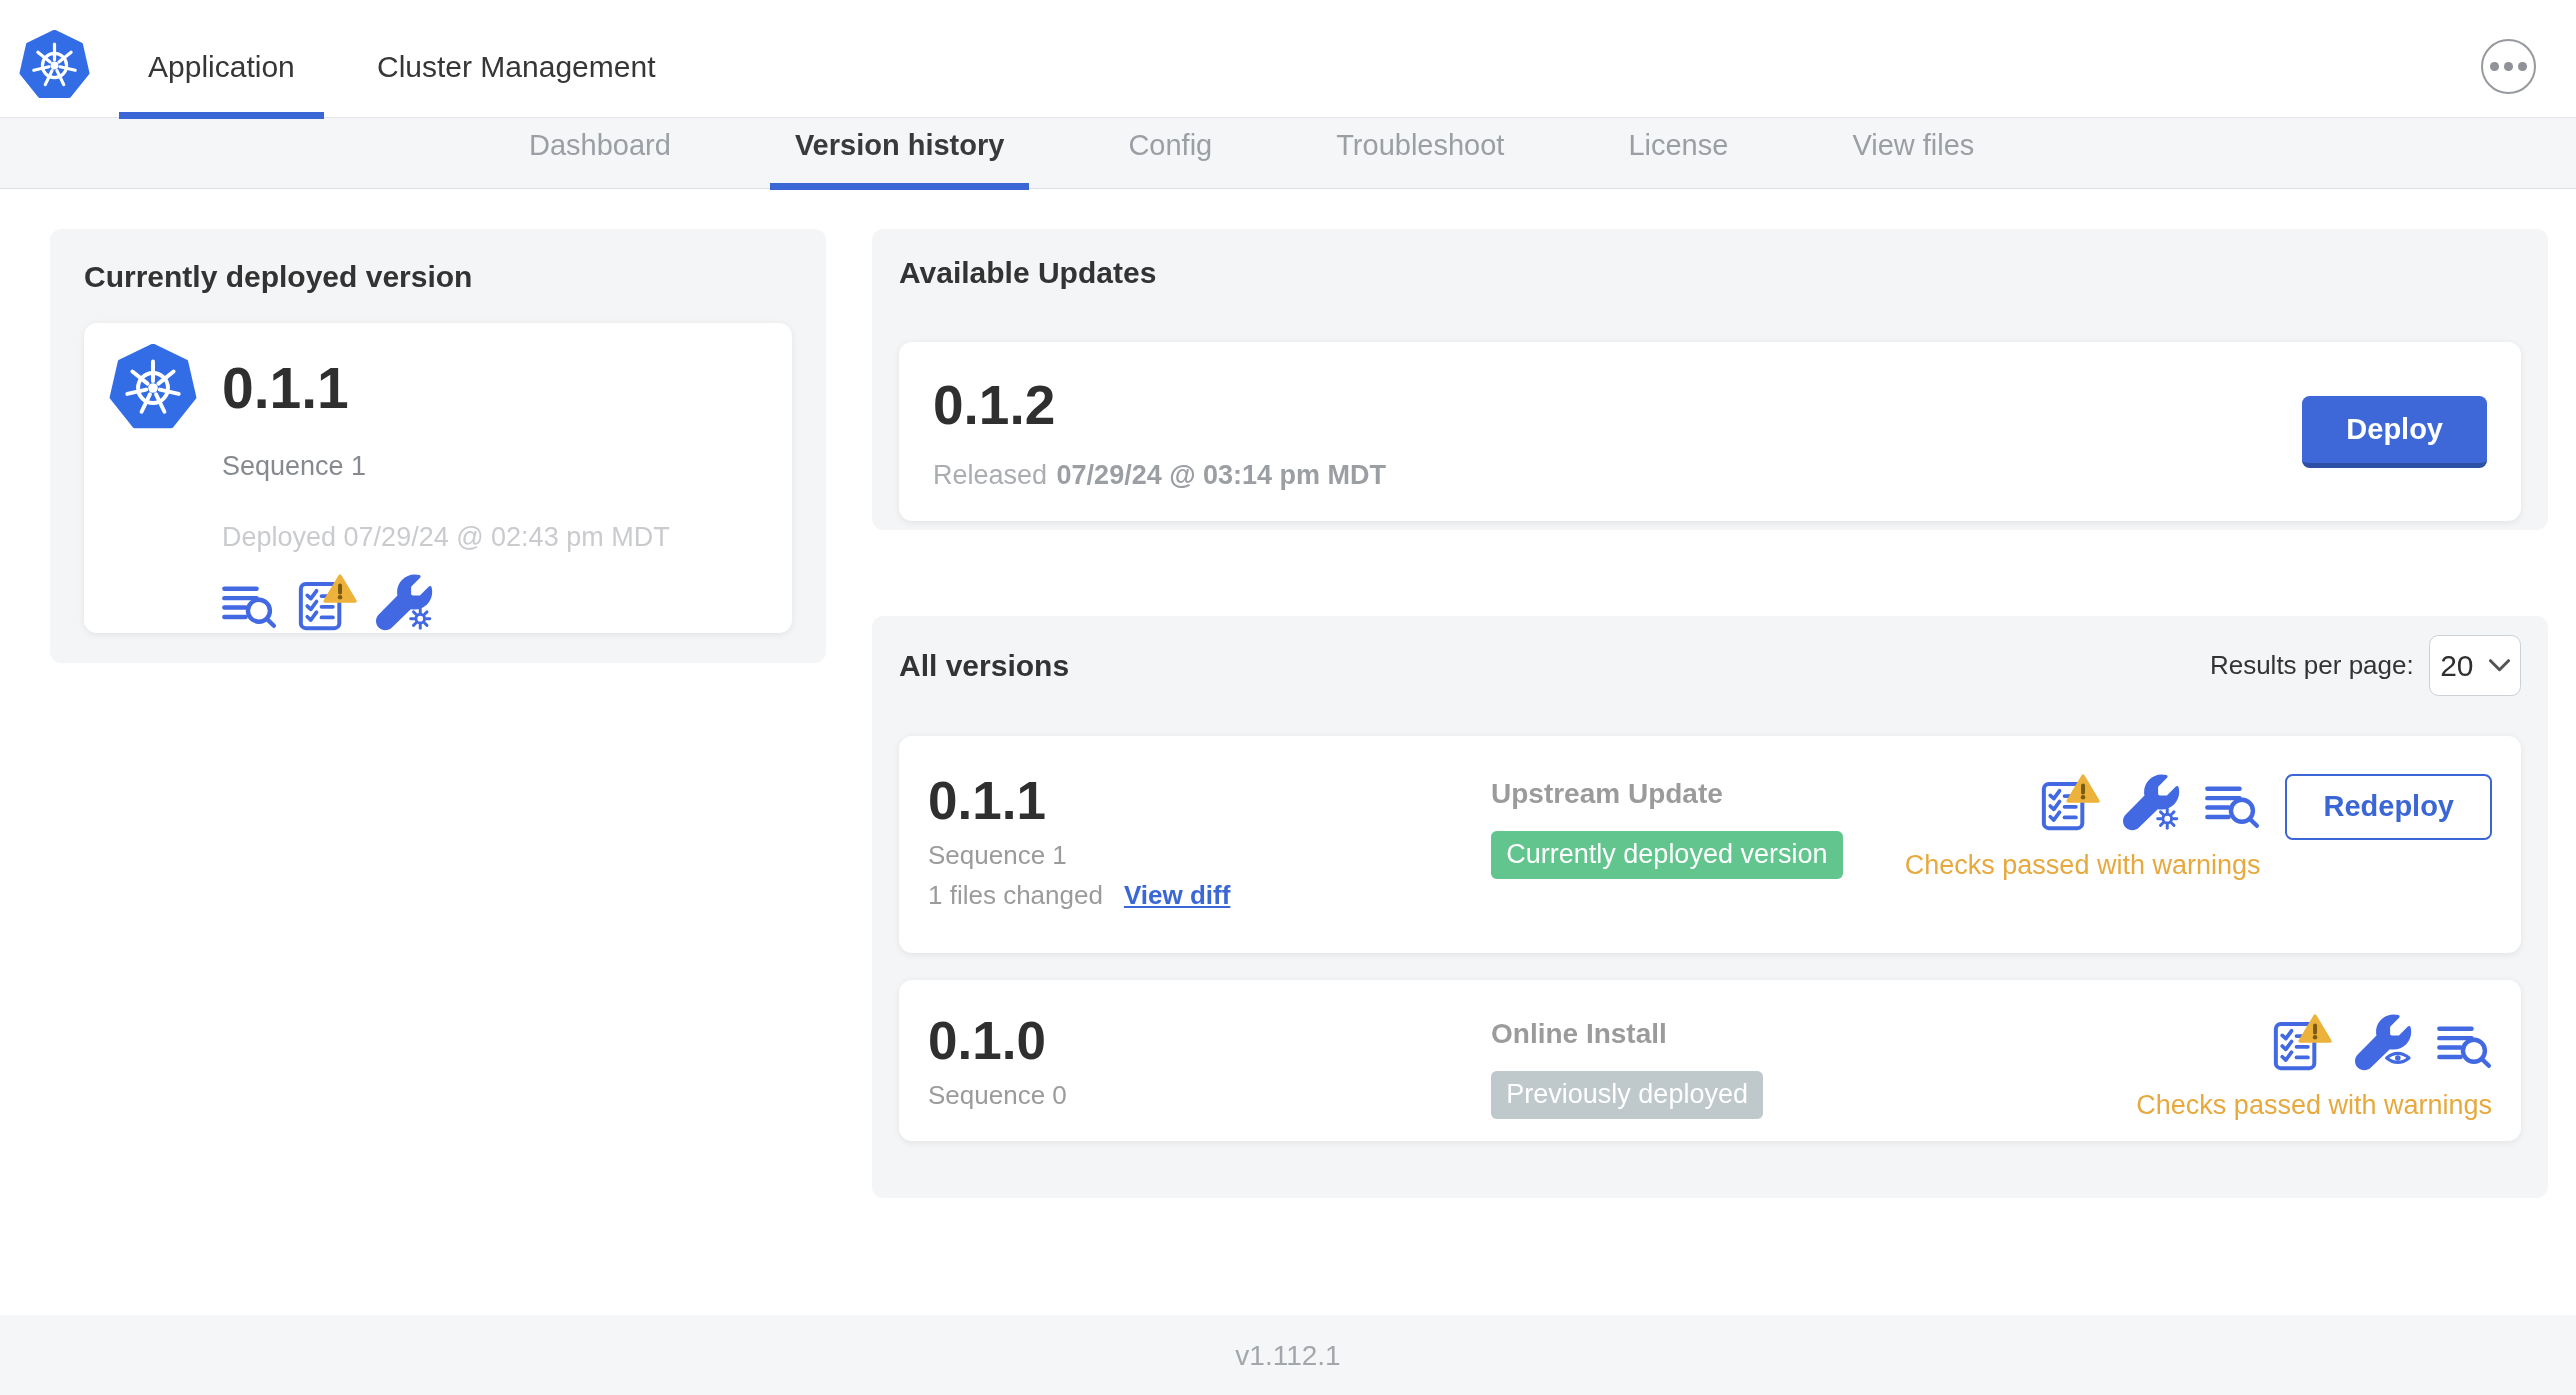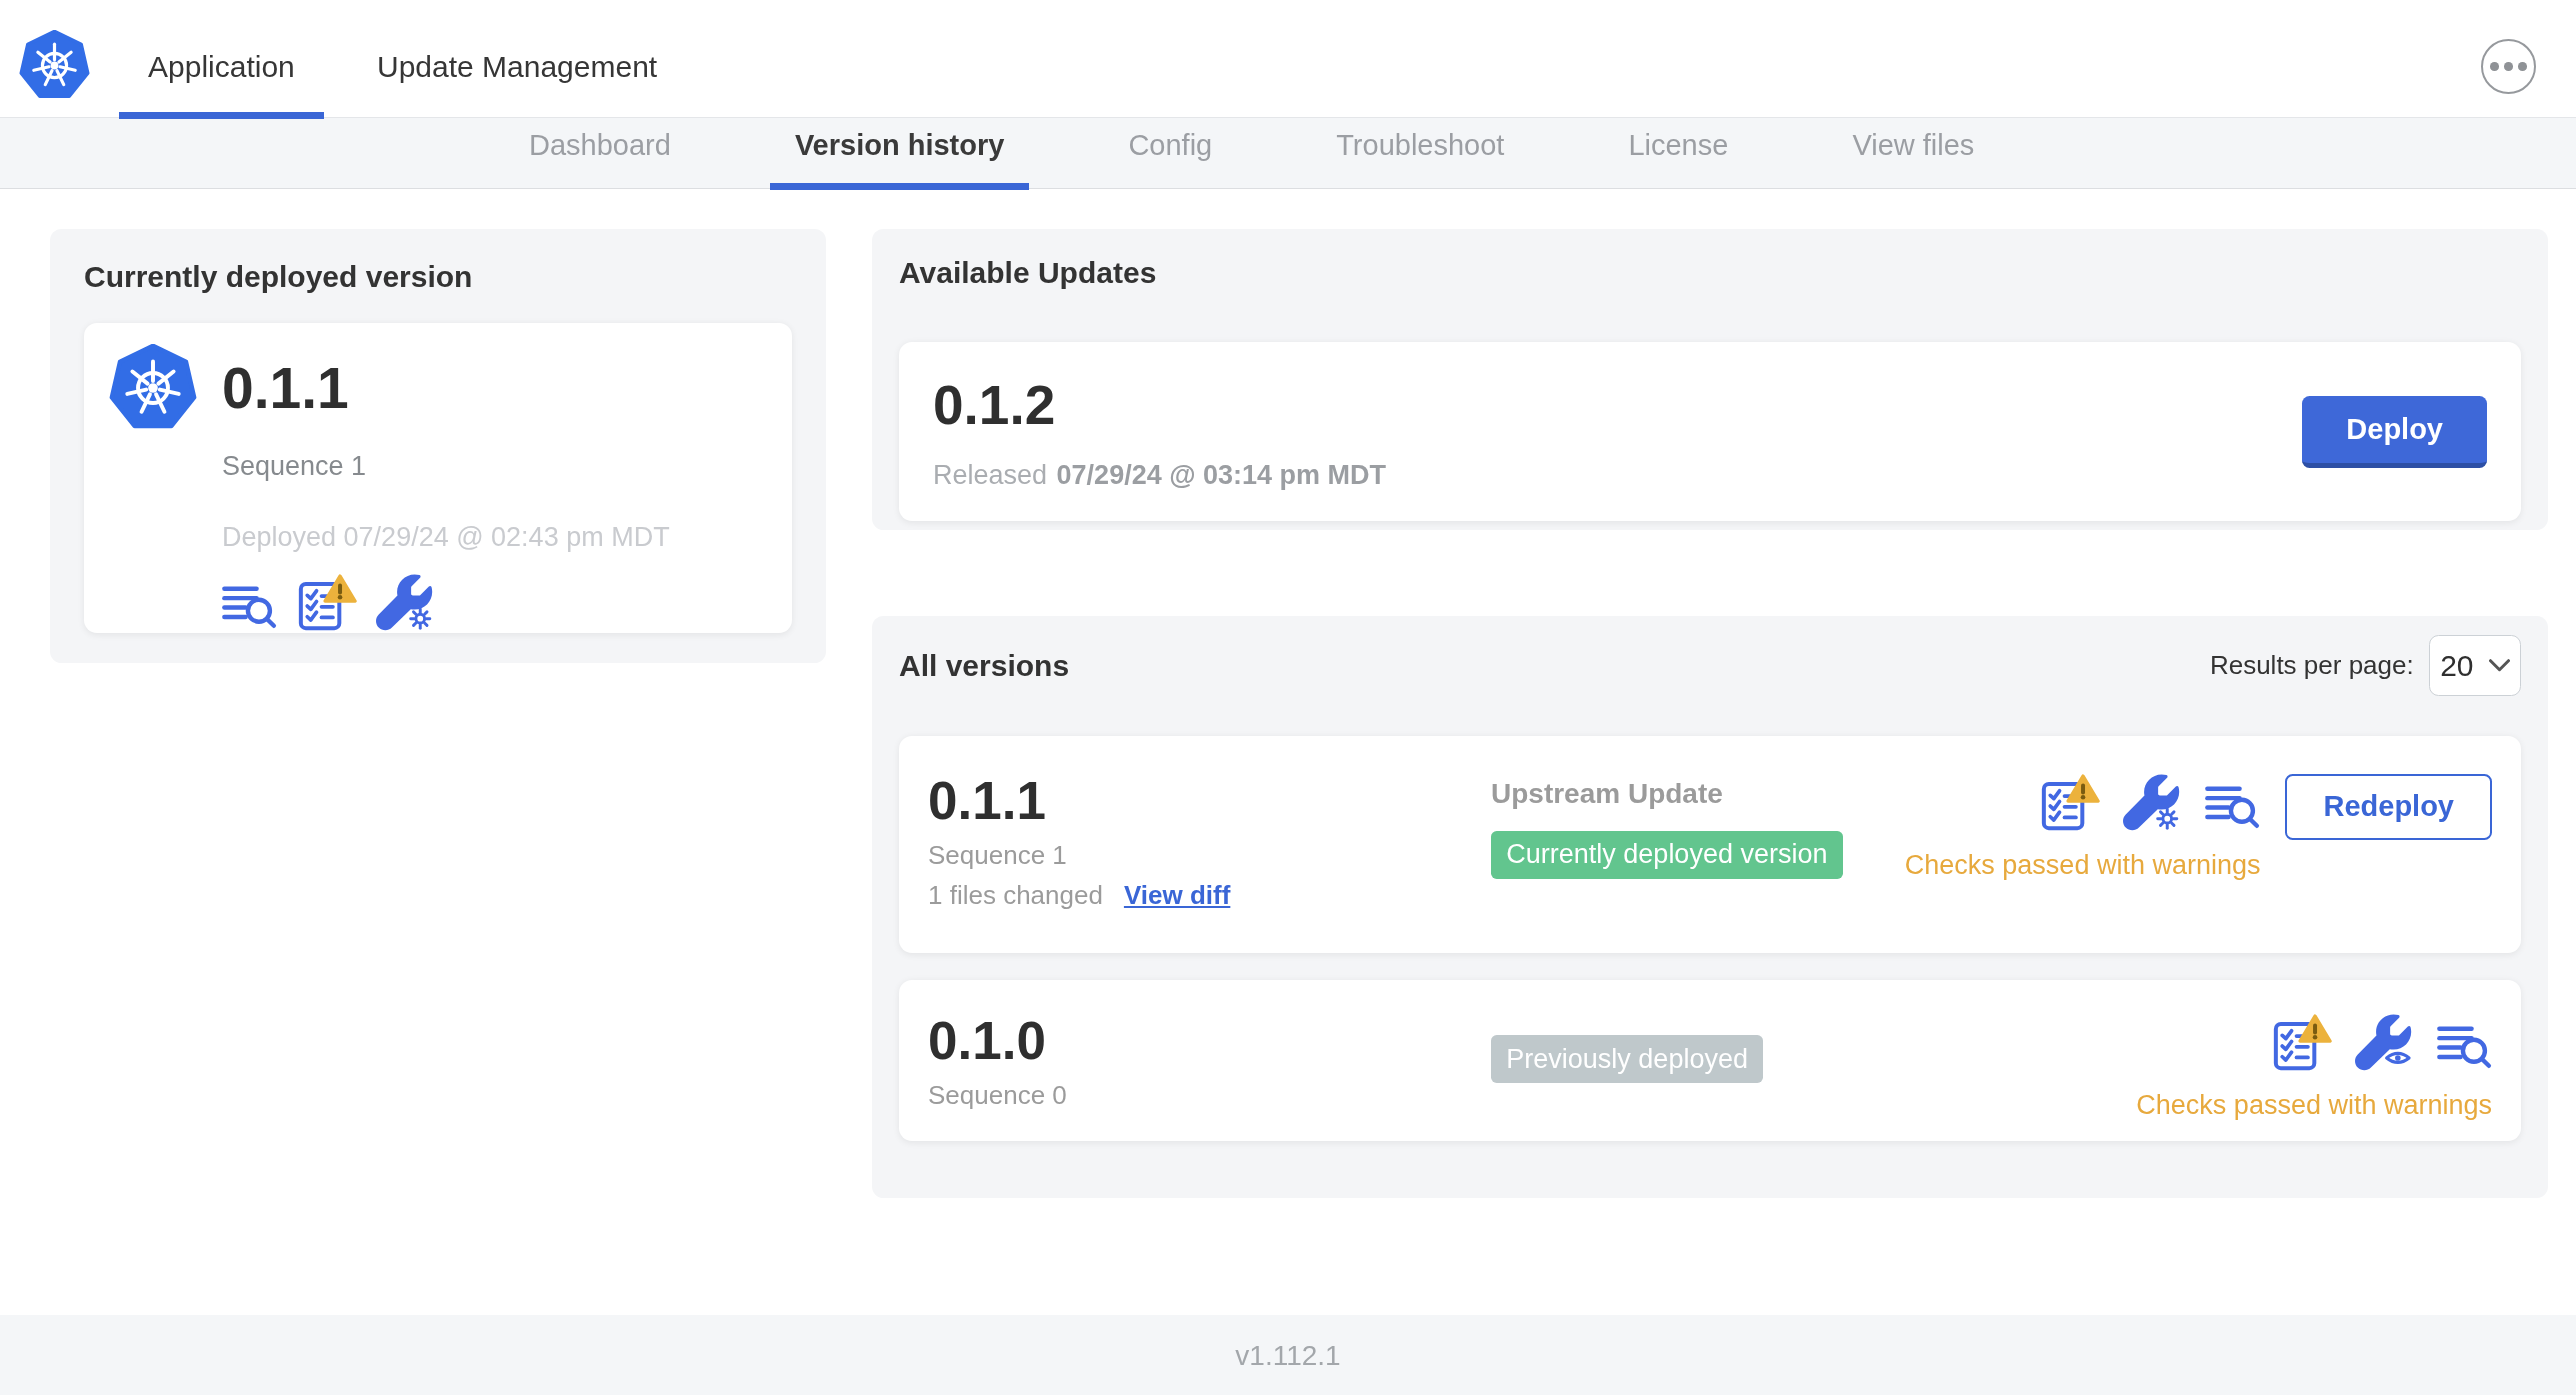--- a/index.html
+++ b/index.html
@@ -131,21 +131,21 @@
 </svg>
 
 <div class="topbar">
   <svg class="brand" viewBox="0 0 100 100">
       <use href="#def-k8s"></use>
     </svg>
   <div class="topnav-tab active" id="topnav-application">
     <span>Application</span>
   </div>
   <div class="topnav-tab" id="topnav-cluster">
-    <span>Update Management</span>
+    <span>Cluster Management</span>
   </div>
   <div class="menu-btn">
     <span class="dot"></span>
     <span class="dot"></span>
     <span class="dot"></span>
   </div>
 </div>
 
 <div class="subnav">
   <div class="subnav-tab">
@@ -253,20 +253,21 @@
       <button class="btn-redeploy">Redeploy</button>
     </div>
   </div>
 
   <div class="inner-card vrow vrow2">
     <div class="vrow-left">
       <div class="v-num">0.1.0</div>
       <div class="v-seq">Sequence 0</div>
     </div>
     <div class="vrow-mid">
+      <div class="v-source">Online Install</div>
       <div class="badge badge-gray">Previously deployed</div>
     </div>
     <div class="vrow-right">
       <div class="icon-stack">
         <div class="icon-row">
           <svg class="ic" width="61" height="57" viewBox="0 0 42 40">
               <use href="#def-preflight"></use>
             </svg>
           <svg class="ic" width="59" height="57" viewBox="0 0 42 40">
               <use href="#def-wrench"></use>

